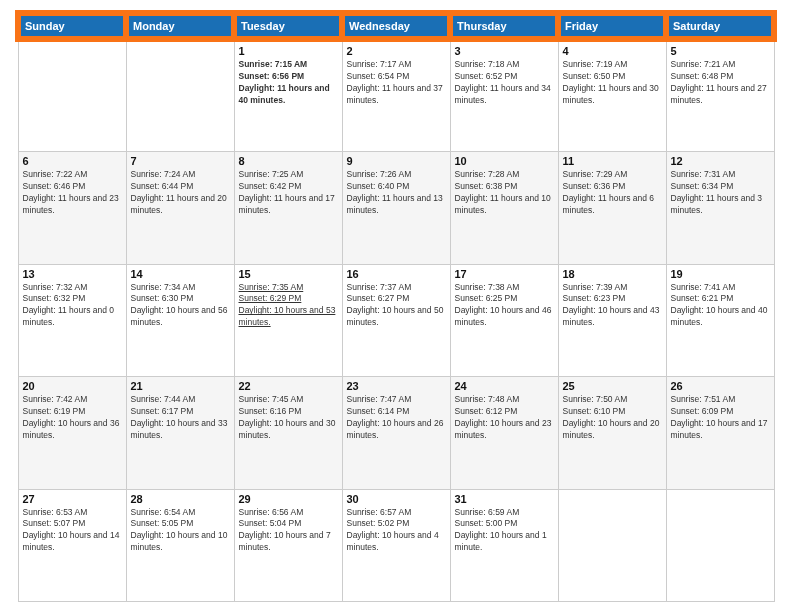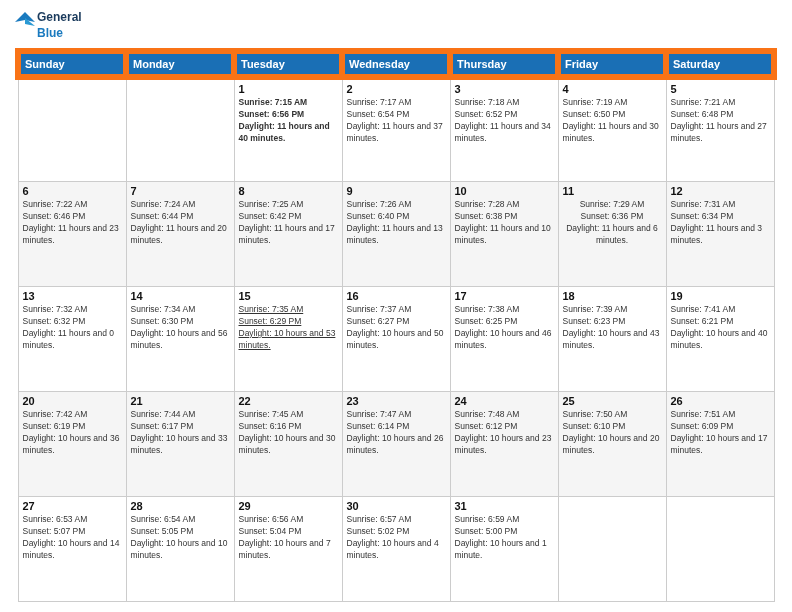--- a/index.html
+++ b/index.html
@@ -87,38 +87,20 @@
       background-color: #ffffff;
     }
     .empty-cell {
       background-color: inherit !important;
     }
   </style>
 </head>
 <body>
 
 <div class="page">
-  <div class="header">
-    <div class="logo">
-  <div style="display:flex;align-items:center;gap:2px;">
-    <svg width="20" height="32" viewBox="0 0 20 32">
-      <polygon points="10,2 20,12 10,10 0,12" fill="#1a7abf"></polygon>
-      <polygon points="10,8 20,16 10,14" fill="#2a9ad4"></polygon>
-    </svg>
-    <div style="line-height:1.3">
-      <div style="font-size:12px;font-weight:bold;color:#1a3a5c;">General</div>
-      <div style="font-size:12px;font-weight:bold;color:#1a7abf;">Blue</div>
-    </div>
-  </div>
-</div>
-    <div class="title-block">
-      <div class="month-title"></div>
-      <div class="subtitle"></div>
-    </div>
-  </div>
 
   <table class="calendar">
     <thead>
       <tr>
       <th>Sunday</th>
           <th>Monday</th>
           <th>Tuesday</th>
           <th>Wednesday</th>
           <th>Thursday</th>
           <th>Friday</th>
@@ -186,21 +168,21 @@
 Daylight: 11 hours and 13 minutes.</div>
           </td>
           <td>
             <span class="day-number">10</span>
             <div class="day-info" style="white-space: pre-line;">Sunrise: 7:28 AM
 Sunset: 6:38 PM
 Daylight: 11 hours and 10 minutes.</div>
           </td>
           <td>
             <span class="day-number">11</span>
-            <div class="day-info" style="white-space: pre-line; text-align: center;">Sunrise: 7:29 AM
+            <div class="day-info" style="white-space: pre-line;">Sunrise: 7:29 AM
 Sunset: 6:36 PM
 Daylight: 11 hours and 6 minutes.</div>
           </td>
           <td>
             <span class="day-number">12</span>
             <div class="day-info" style="white-space: pre-line;">Sunrise: 7:31 AM
 Sunset: 6:34 PM
 Daylight: 11 hours and 3 minutes.</div>
           </td>
         </tr>

